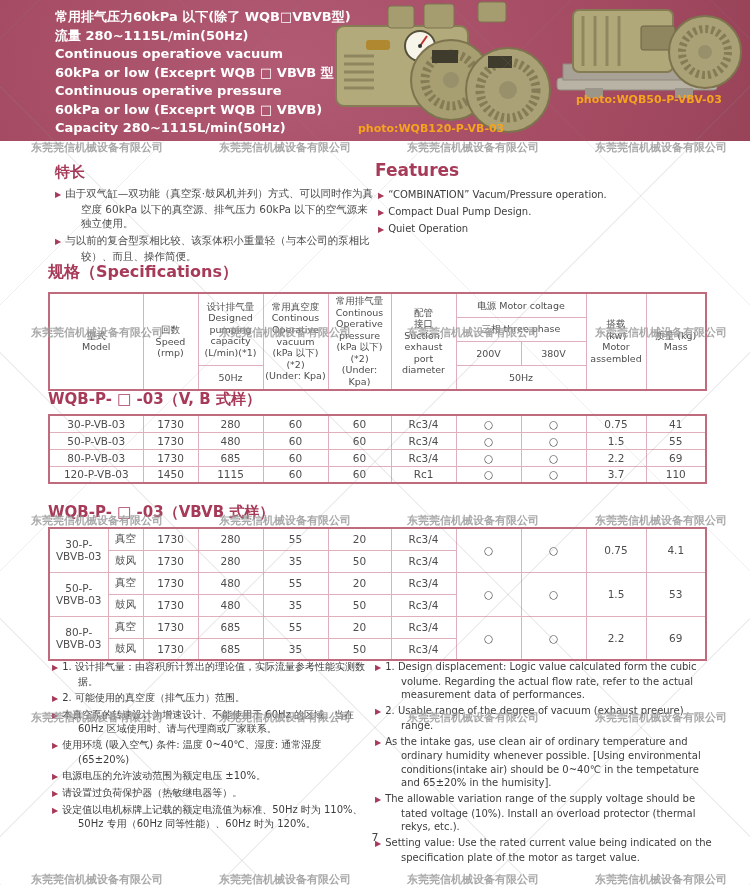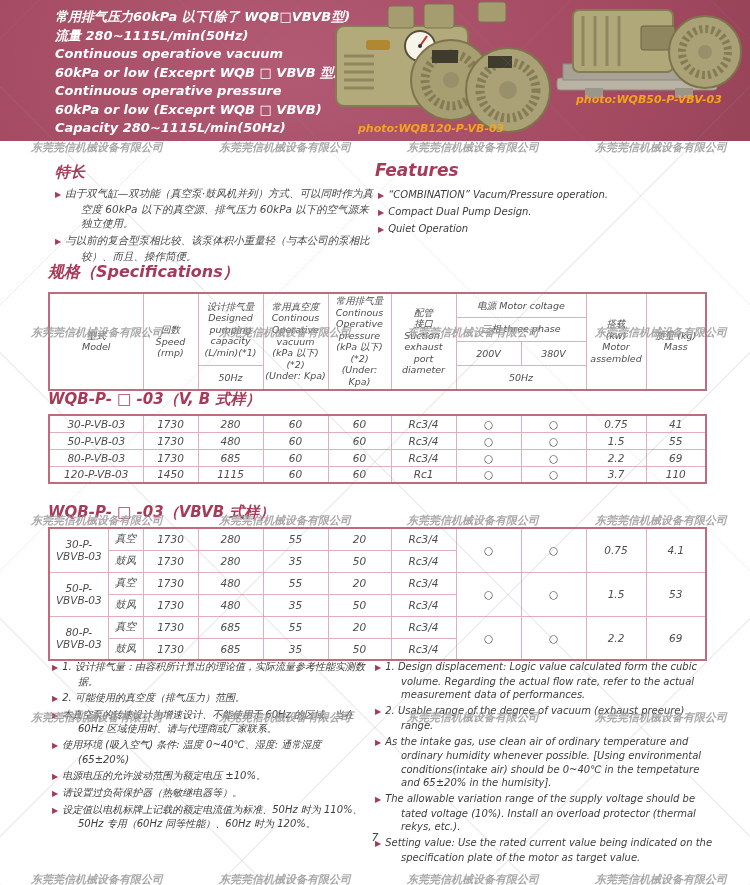--- a/index.html
+++ b/index.html
@@ -1,17 +1,17 @@
 <!DOCTYPE html>
 <html><head>
 <meta charset="utf-8">
 <style>
   * { margin:0; padding:0; box-sizing:border-box; }
   body { background:#fff; font-family:"DejaVu Sans","Liberation Sans",sans-serif; }
-  .page { position:relative; width:750px; height:885px; background:#fff; overflow:hidden; margin:0 auto;font-style:italic; }
+  .page { position:relative; width:750px; height:885px; background:#fff; overflow:hidden; margin:0 auto; }
 
   
   .diamonds { position:absolute; inset:0; z-index:30; pointer-events:none;
     background-image:
       repeating-linear-gradient(45deg, rgba(140,140,140,.14) 0 1px, transparent 1px 188px),
       repeating-linear-gradient(-45deg, rgba(140,140,140,.14) 0 1px, transparent 1px 188px);
   }
 
   
   .wm-layer { position:absolute; inset:0; z-index:31; pointer-events:none; }

